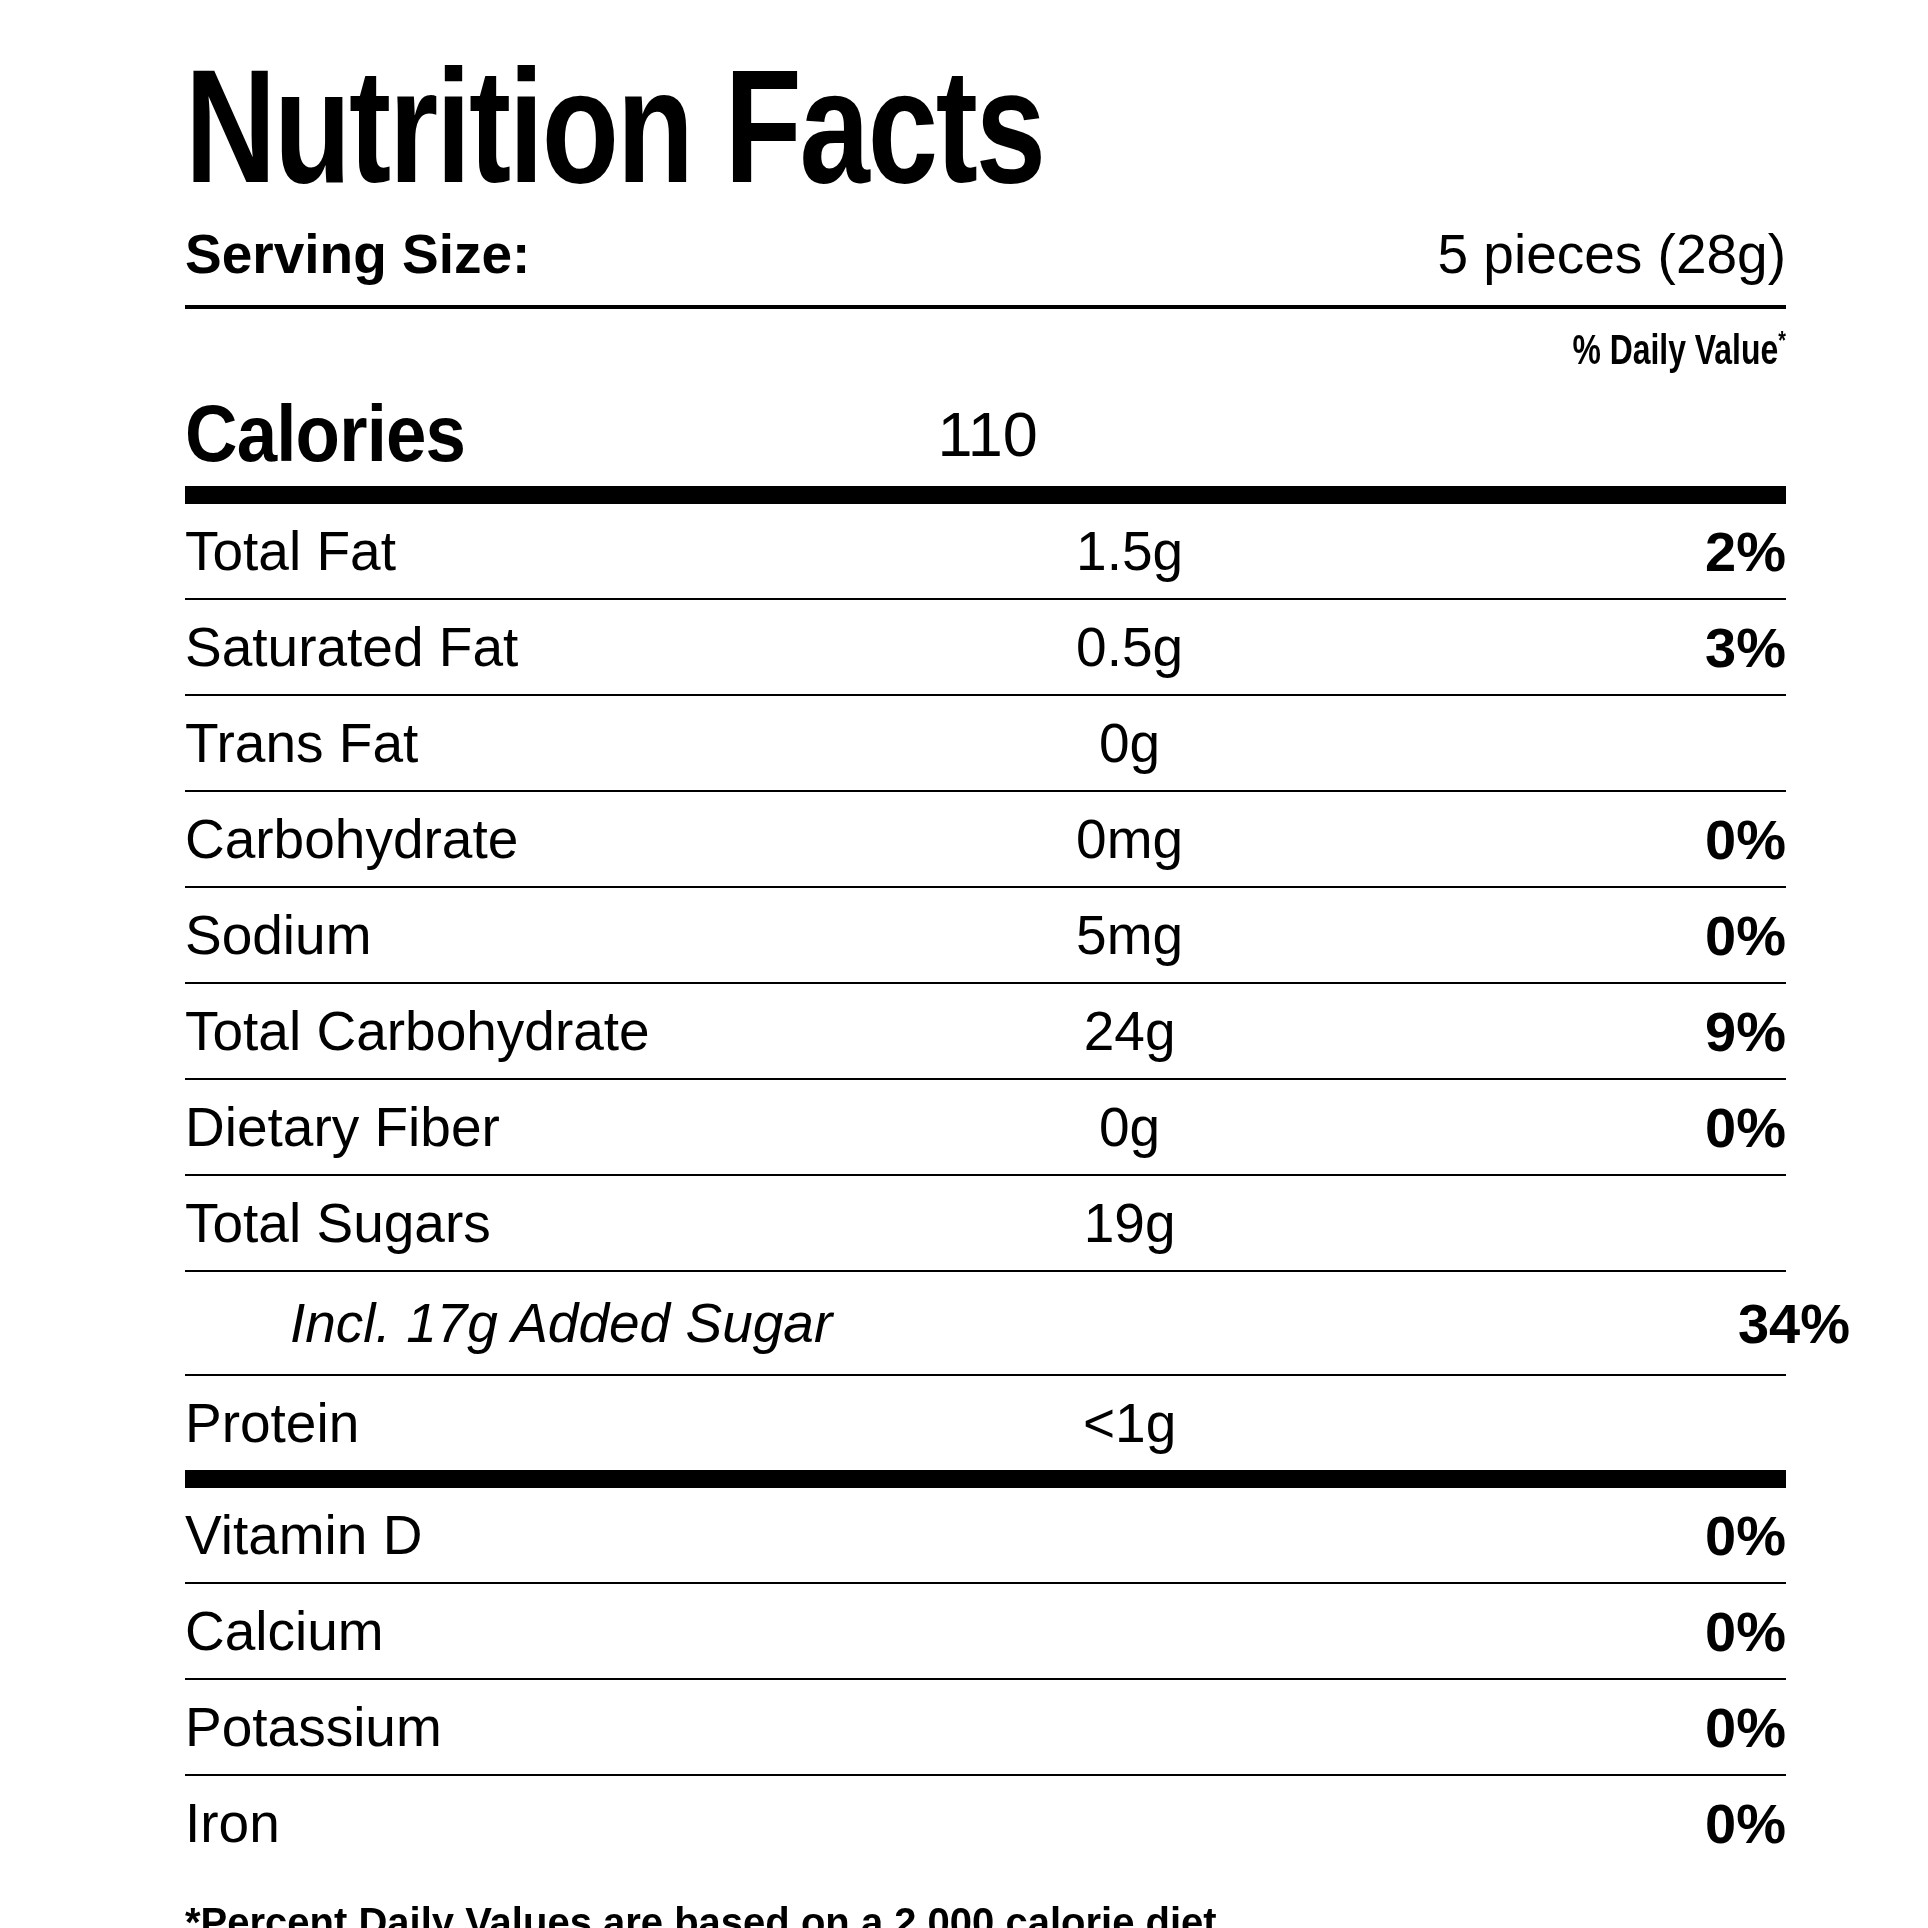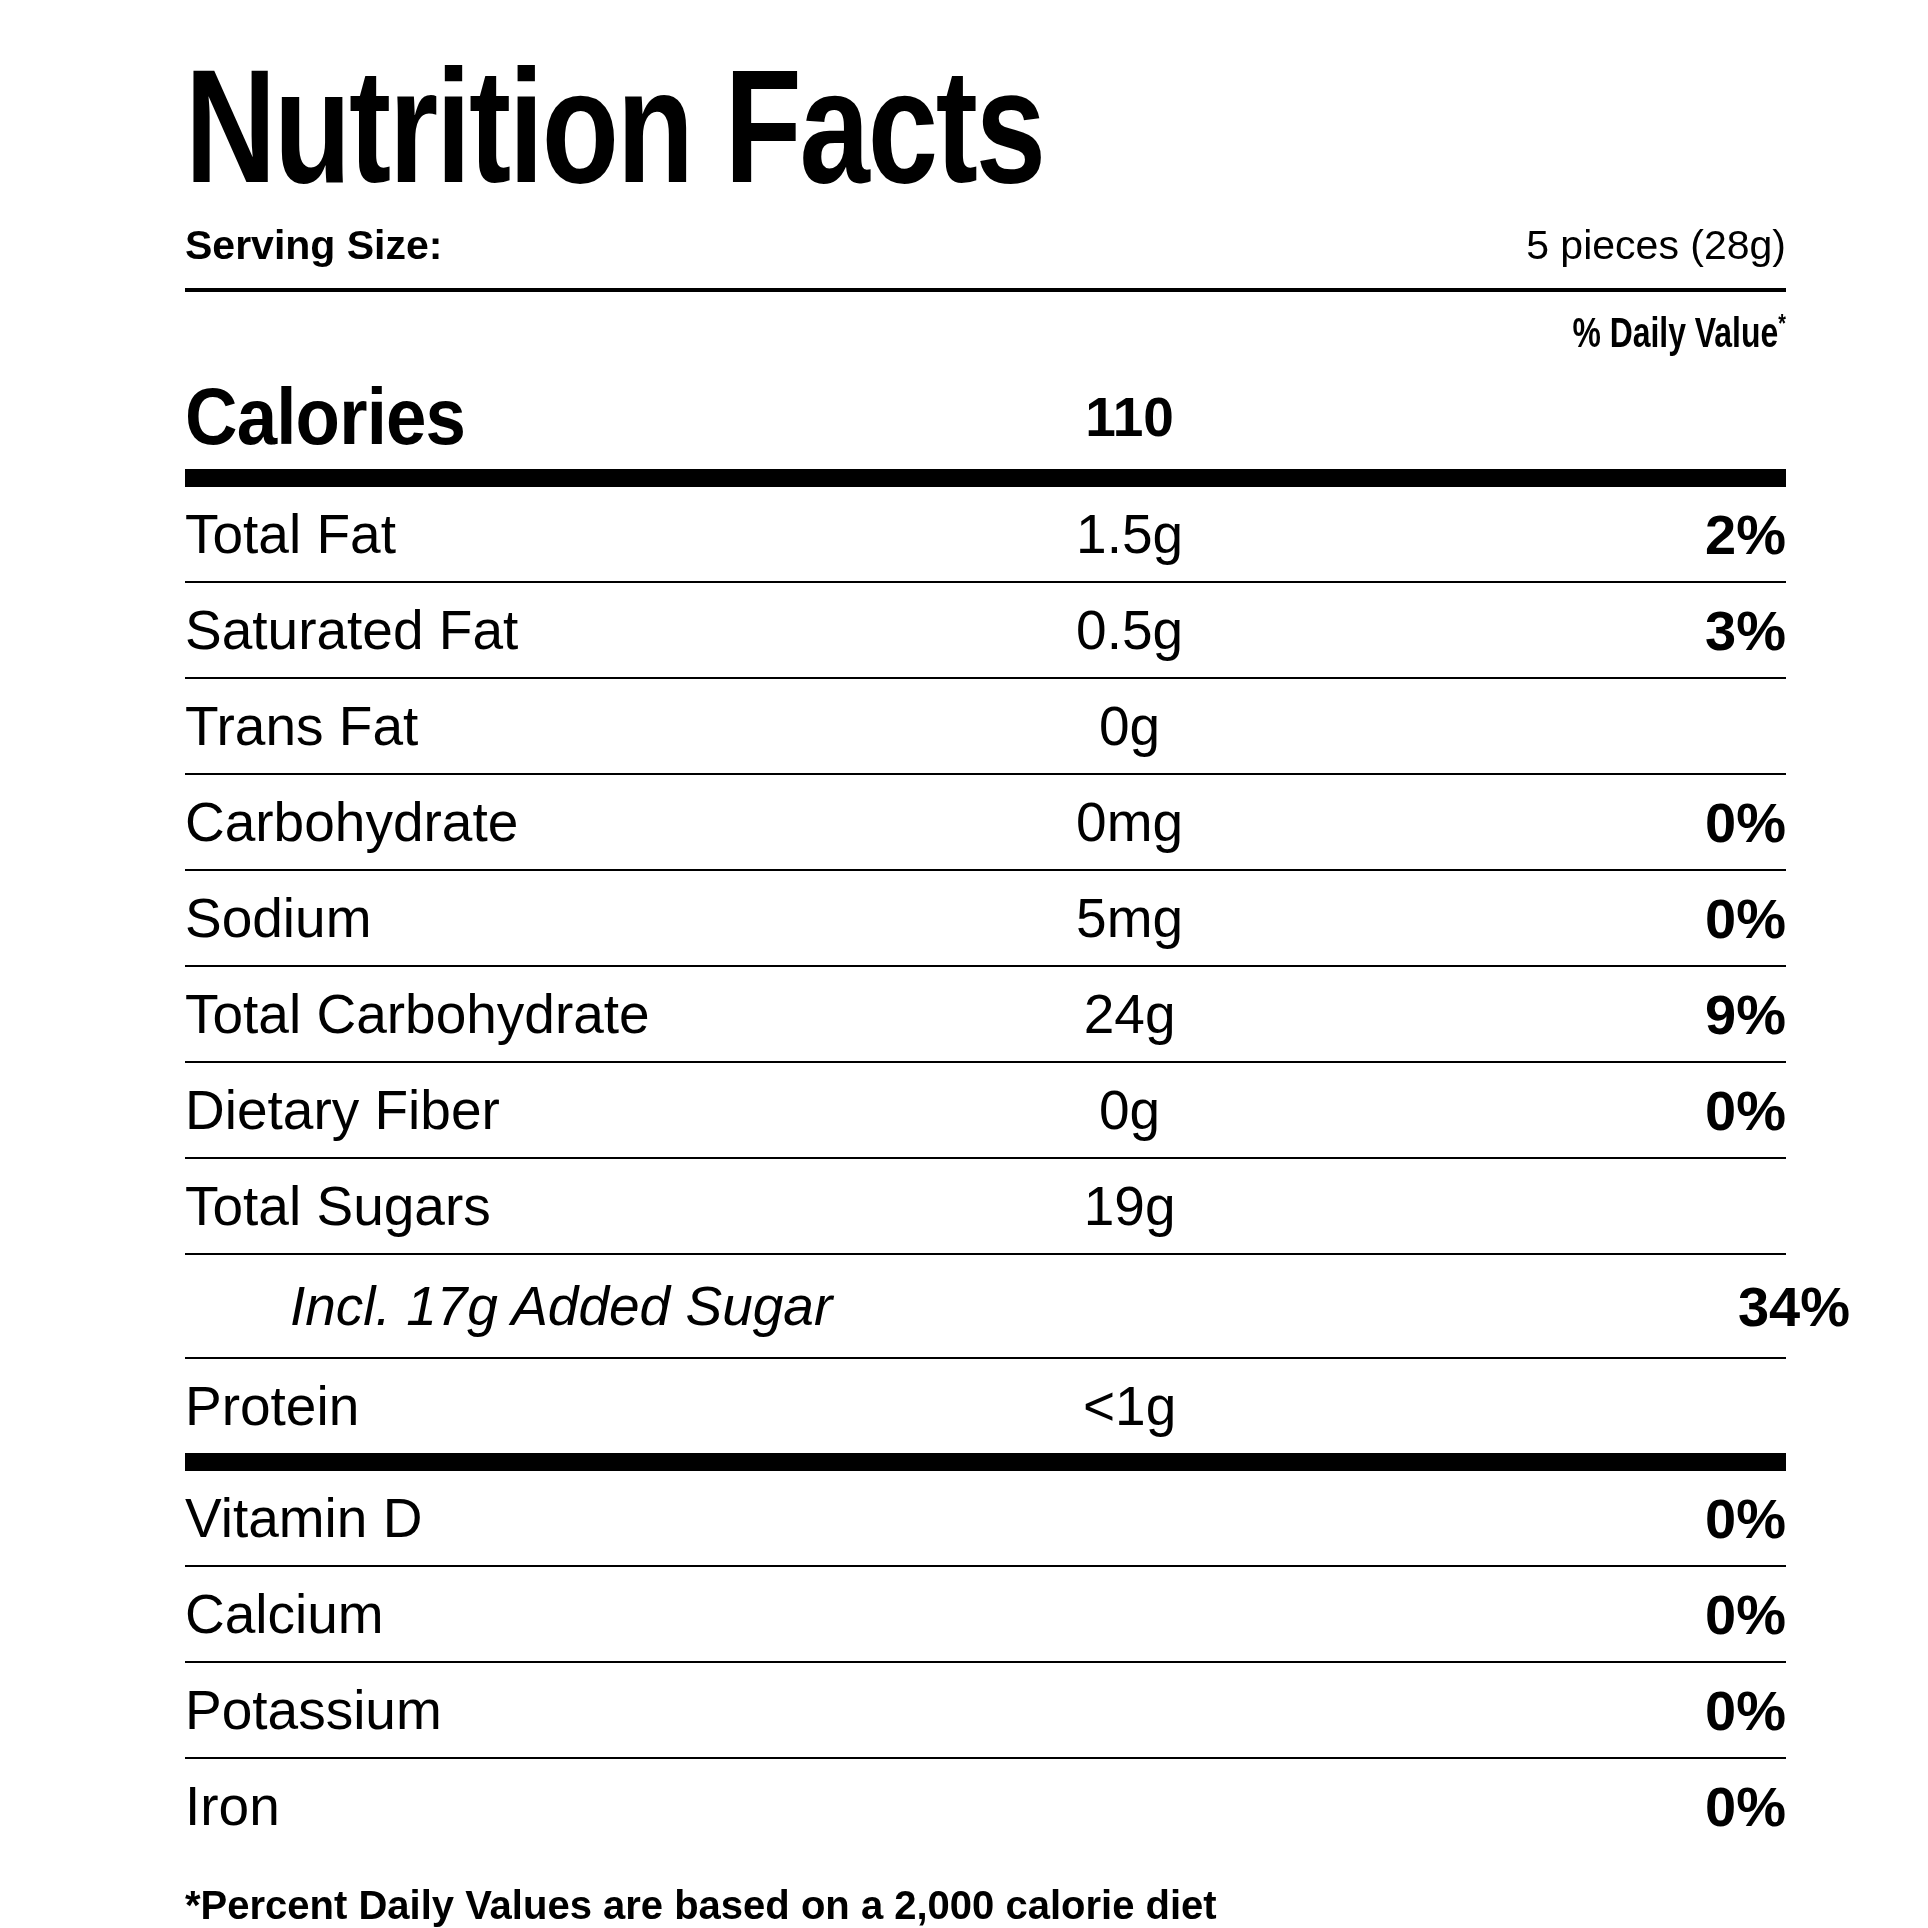--- a/index.html
+++ b/index.html
@@ -25,21 +25,21 @@
     letter-spacing: -2.8px;
     transform: scaleX(0.78);
     transform-origin: left center;
     white-space: nowrap;
     margin: 0 0 1.9px 0;
   }
   .serving-row {
     display: flex;
     justify-content: space-between;
     align-items: baseline;
-    font-size: 41px;
+    font-size: 55px;
     padding: 13px 0 19px 0;
     border-bottom: 4.7px solid #000;
   }
   .serving-label { font-weight: bold; }
   .dv-header {
     text-align: right;
     font-size: 42px;
     font-weight: bold;
     padding: 17px 0 7.5px 0;
   }
@@ -63,23 +63,22 @@
   .calories-label-wrap { overflow: visible; white-space: nowrap; }
   .calories-label {
     display: inline-block;
     font-weight: bold;
     font-size: 79px;
     transform: scaleX(0.92);
     transform-origin: left center;
     letter-spacing: -0.9px;
   }
   .calories-value {
-    font-weight: bold;
-    font-size: 55px;
-    text-align: center;
+    font-weight: normal;
+    font-size: 63px;
   }
   .bar { height: 18px; background: #000; }
   .row {
     height: 94px;
     border-bottom: 2.8px solid #000;
     font-size: 55px;
   }
   .row .nlabel { font-weight: normal; white-space: nowrap; }
   .row.bold .nlabel { font-weight: normal; }
   .row.indent { height: 102px; gap: 32px; }

